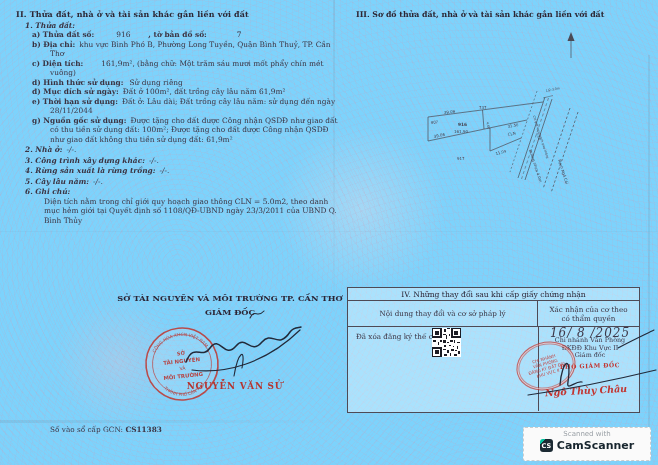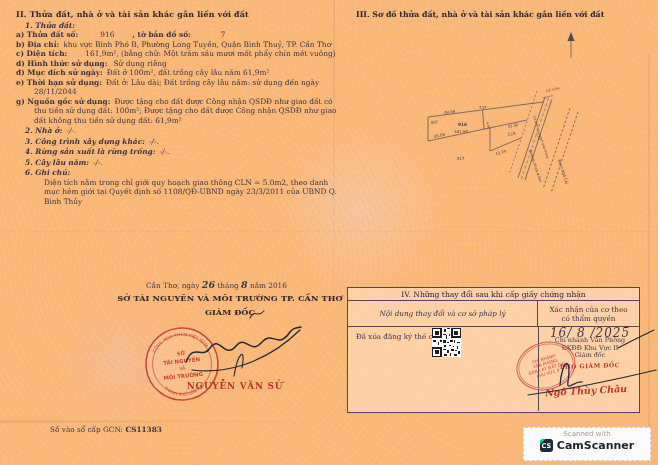--- a/index.html
+++ b/index.html
@@ -1,19 +1,19 @@
 <!DOCTYPE html>
 <html><head>
 <meta charset="utf-8">
 <style>
   * { margin:0; padding:0; box-sizing:border-box; }
   html,body { background:#ffffff; }
   .page {
     position:relative; width:658px; height:465px; overflow:hidden;
-    background:#fdba74; color:#3a3342;
+    background:#7dd3fc; color:#3a3342;
     font-family:"DejaVu Serif","Liberation Serif",serif;
   }
   .bg { position:absolute; inset:0;
     background:
       repeating-radial-gradient(circle at 27% 57%, rgba(209,156,180,0.14) 0 1px, transparent 1px 5px),
       repeating-radial-gradient(circle at 101% 1%, rgba(209,156,180,0.12) 0 1px, transparent 1px 6px),
       repeating-radial-gradient(circle at 72% 112%, rgba(190,150,195,0.09) 0 1px, transparent 1px 7px),
       radial-gradient(circle 90px at 18% 78%, rgba(232,196,210,0.30), transparent 70%),
       radial-gradient(circle 120px at 55% 45%, rgba(240,225,232,0.35), transparent 70%);
   }
@@ -22,21 +22,21 @@
   .crease-h { position:absolute; left:0; top:231px; width:658px; height:1px; background:rgba(110,95,110,0.05); }
   .edge-r { position:absolute; left:648px; top:55px; width:2px; height:380px; background:rgba(100,90,100,0.10); }
   .edge-b { position:absolute; left:0; top:420px; width:350px; height:3px;
     background:linear-gradient(90deg, rgba(100,90,100,0.12), rgba(100,90,100,0)); }
 
   
   .s2 { position:absolute; left:16px; top:10px; width:324px; font-size:7.4px; line-height:9.5px; }
   .b  { font-weight:bold; }
   .it { font-style:italic; }
   .s2-heading { font-weight:bold; font-size:7.9px; letter-spacing:0.2px; color:#2c2634; }
-  .ln { padding-left:18px; text-indent:-18px; }
+  .ln { margin-left:16px; padding-left:18px; text-indent:-18px; }
   .ln-num { margin-left:9px; margin-top:1px; }
   .note { margin-left:28px; padding-left:0; text-indent:0; }
   .sp4 { margin-left:4px; }  .sp6 { margin-left:6px; }
   .sp18 { margin-left:18px; } .sp22 { margin-left:22px; } .sp30 { margin-left:30px; }
   .gap18 { margin-right:18px; }
 
   
   .s3-heading { position:absolute; left:356px; top:10px; width:290px;
     font-weight:bold; font-size:7.8px; color:#2c2634; }
   .diagram { position:absolute; left:340px; top:28px; }
@@ -56,21 +56,21 @@
     font-weight:bold; font-size:8.8px; letter-spacing:0.8px; color:#b5342f; }
   .registry { position:absolute; left:50px; top:425px; font-size:7.3px; color:#3b3444; }
 
   
   .t4 { position:absolute; left:347px; top:287px; width:293px; height:126px;
     border:1px solid #4e4a55; background:rgba(255,255,255,0.35); }
   .t4-title { height:13px; border-bottom:1px solid #4e4a55; text-align:center;
     font-weight:normal; font-size:7.6px; color:#2b2535; padding-top:2px; }
   .t4-head { display:flex; height:26px; border-bottom:1px solid #4e4a55; }
   .t4-h1 { width:190px; border-right:1px solid #4e4a55; display:flex; align-items:center;
-    justify-content:center; font-size:7.2px; text-align:right; padding:0 8px;font-style:italic; }
+    justify-content:center; font-size:7.2px; text-align:right; padding:0 8px; }
   .t4-h2 { flex:1; display:flex; align-items:center; justify-content:center;
     font-size:7.2px; text-align:center; padding:0 10px; }
   .t4-body { position:relative; height:84px; }
   .t4-div { position:absolute; left:190px; top:0; width:1px; height:84px; background:#4e4a55; }
   .t4-entry { position:absolute; left:8px; top:5px; font-size:7.2px; }
   .qr { position:absolute; left:84px; top:1px; }
   .confirm-stack { position:absolute; left:196px; top:3px; width:92px; text-align:center;
     font-size:6.4px; line-height:7.4px; color:#3d3748; }
   .confirm-date { font-size:12px; letter-spacing:1px; font-style:italic; }
   .deputy { margin-top:2px; color:#c23530; font-weight:bold; font-size:6px;
@@ -189,27 +189,20 @@
     <text x="168" y="100" font-size="3.8" transform="rotate(-11 168 100)">31.50</text>
     <text x="168" y="108" font-size="4" transform="rotate(-11 168 108)">CLN</text>
     <text x="156" y="127" font-size="3.8" transform="rotate(-14 156 127)">11.09</text>
     <text x="196" y="105" font-size="3.4" transform="rotate(72 196 105)">3.50</text>
     <text x="206" y="64" font-size="3.2" transform="rotate(-12 206 64)">1/2-3.0m</text>
     <text x="193" y="88" font-size="3" transform="rotate(72 193 88)">Chỉ giới quy hoạch giao thông</text>
     <text x="189" y="122" font-size="3.8" transform="rotate(72 189 122)">Đường nhựa 4.0m</text>
     <text x="218" y="132" font-size="3.8" transform="rotate(72 218 132)">Rạch Ngã Cái</text>
   </svg>
 
-  <div class="dateline">
-    <span>Cần Thơ, ngày</span>
-    <span class="hand">26</span>
-    <span>tháng</span>
-    <span class="hand">8</span>
-    <span>năm 2016</span>
-  </div>
   <div class="agency">SỞ TÀI NGUYÊN VÀ MÔI TRƯỜNG TP. CẦN THƠ</div>
   <div class="sig-title">GIÁM ĐỐC</div>
 
   <svg class="sig-tick" width="20" height="16">
     <path class="ink" d="M3,12 C8,2 10,13 17,5" stroke-width="1.1"></path>
   </svg>
 
   <svg class="stamp-round" width="76" height="76" viewBox="0 0 76 76">
     <defs>
       <path id="arcT" d="M 8,40 A 30,30 0 0 1 68,40"></path>

